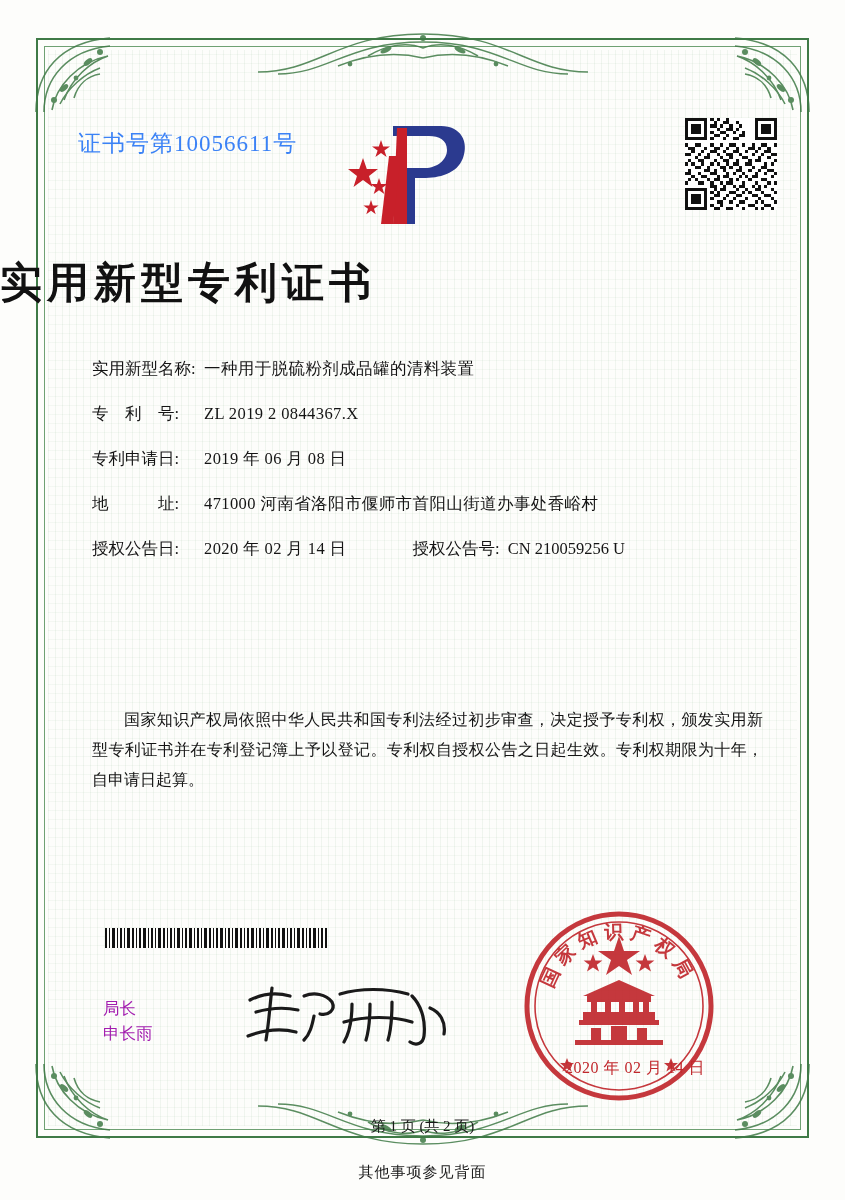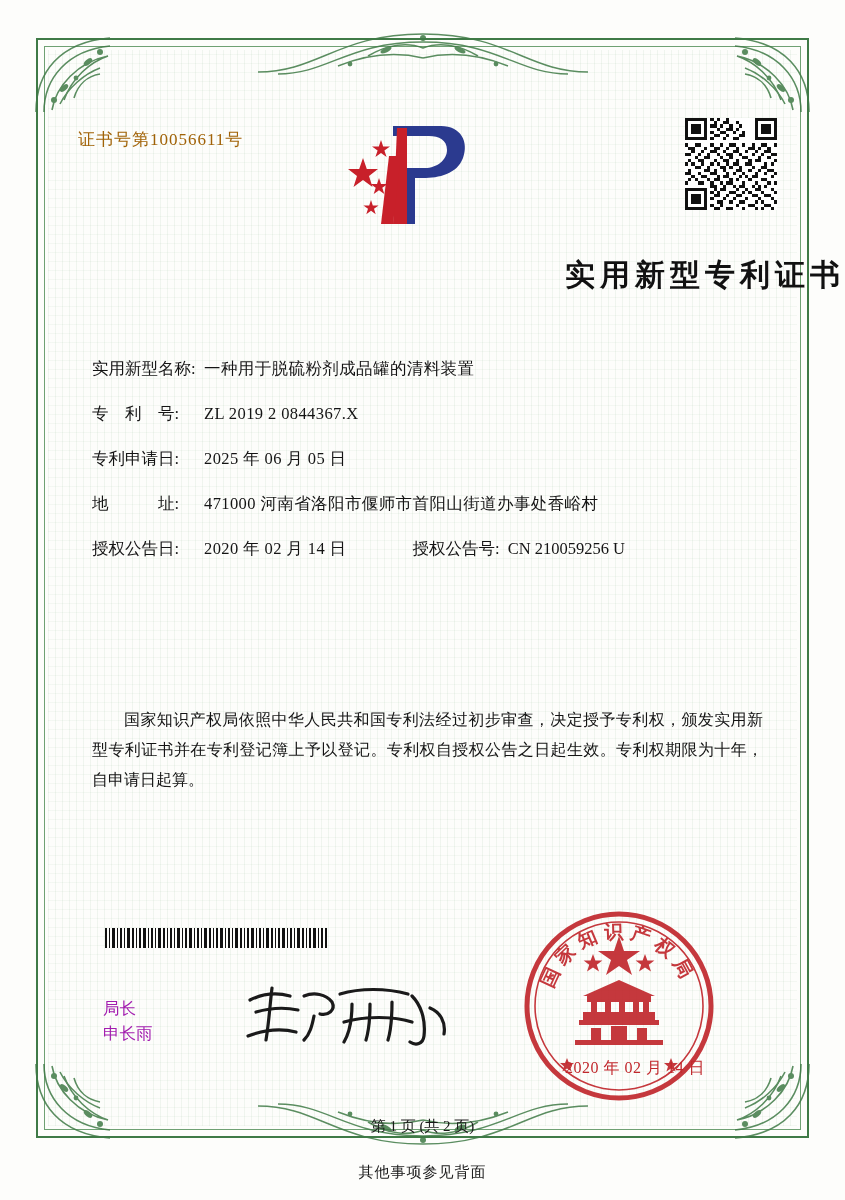--- a/index.html
+++ b/index.html
@@ -69,45 +69,45 @@
     background:
       repeating-linear-gradient(90deg, rgba(120,170,125,0.10) 0 1px, rgba(255,255,255,0) 1px 7px),
       repeating-linear-gradient(0deg, rgba(120,170,125,0.07) 0 1px, rgba(255,255,255,0) 1px 9px);
     pointer-events: none;
   }
   
   .cert-no {
     position: absolute;
     left: 78px;
     top: 128px;
-    font-size: 17px;
+    font-size: 23px;
     letter-spacing: 1px;
-    color: #a16207;
+    color: #3b82f6;
   }
   .emblem {
     position: absolute;
     left: 345px;
     top: 112px;
     width: 130px;
     height: 118px;
   }
   .qr {
     position: absolute;
     right: 68px;
     top: 118px;
     width: 92px;
     height: 92px;
   }
   .title {
     position: absolute;
     left: 0;
     right: 0;
     top: 255px;
-    text-align: right;
-    font-size: 30px;
+    text-align: left;
+    font-size: 42px;
     font-weight: bold;
     letter-spacing: 5px;
     color: #111;
     font-family: "DejaVu Serif", "Liberation Serif", serif;
   }
   
   .fields {
     position: absolute;
     left: 92px;
     top: 358px;
@@ -556,21 +556,21 @@
     <div class="field-row">
       <div class="field-label">实用新型名称:</div>
       <div class="field-value">一种用于脱硫粉剂成品罐的清料装置</div>
     </div>
     <div class="field-row">
       <div class="field-label">专　利　号:</div>
       <div class="field-value">ZL 2019 2 0844367.X</div>
     </div>
     <div class="field-row">
       <div class="field-label">专利申请日:</div>
-      <div class="field-value">2025 年 06 月 05 日</div>
+      <div class="field-value">2019 年 06 月 08 日</div>
     </div>
     <div class="field-row">
       <div class="field-label">地　　　址:</div>
       <div class="field-value">471000 河南省洛阳市偃师市首阳山街道办事处香峪村</div>
     </div>
     <div class="field-row dual">
       <div class="field-label">授权公告日:</div>
       <div class="field-value">2020 年 02 月 14 日</div>
       <div class="field-label2">授权公告号:</div>
       <div class="field-value2">CN 210059256 U</div>

